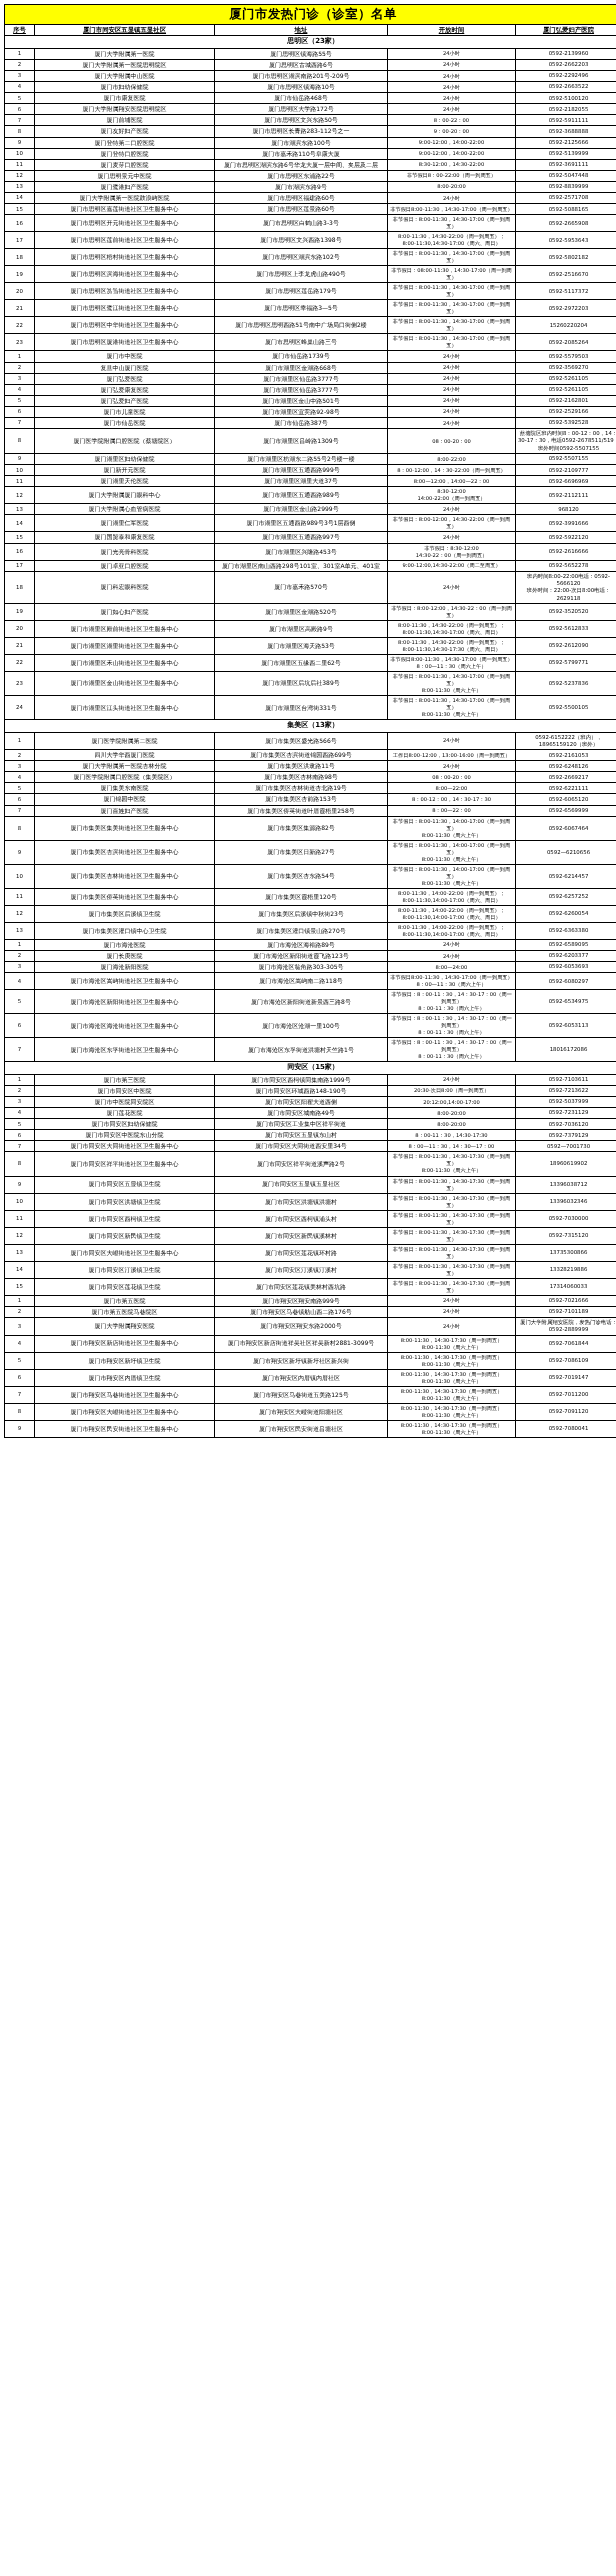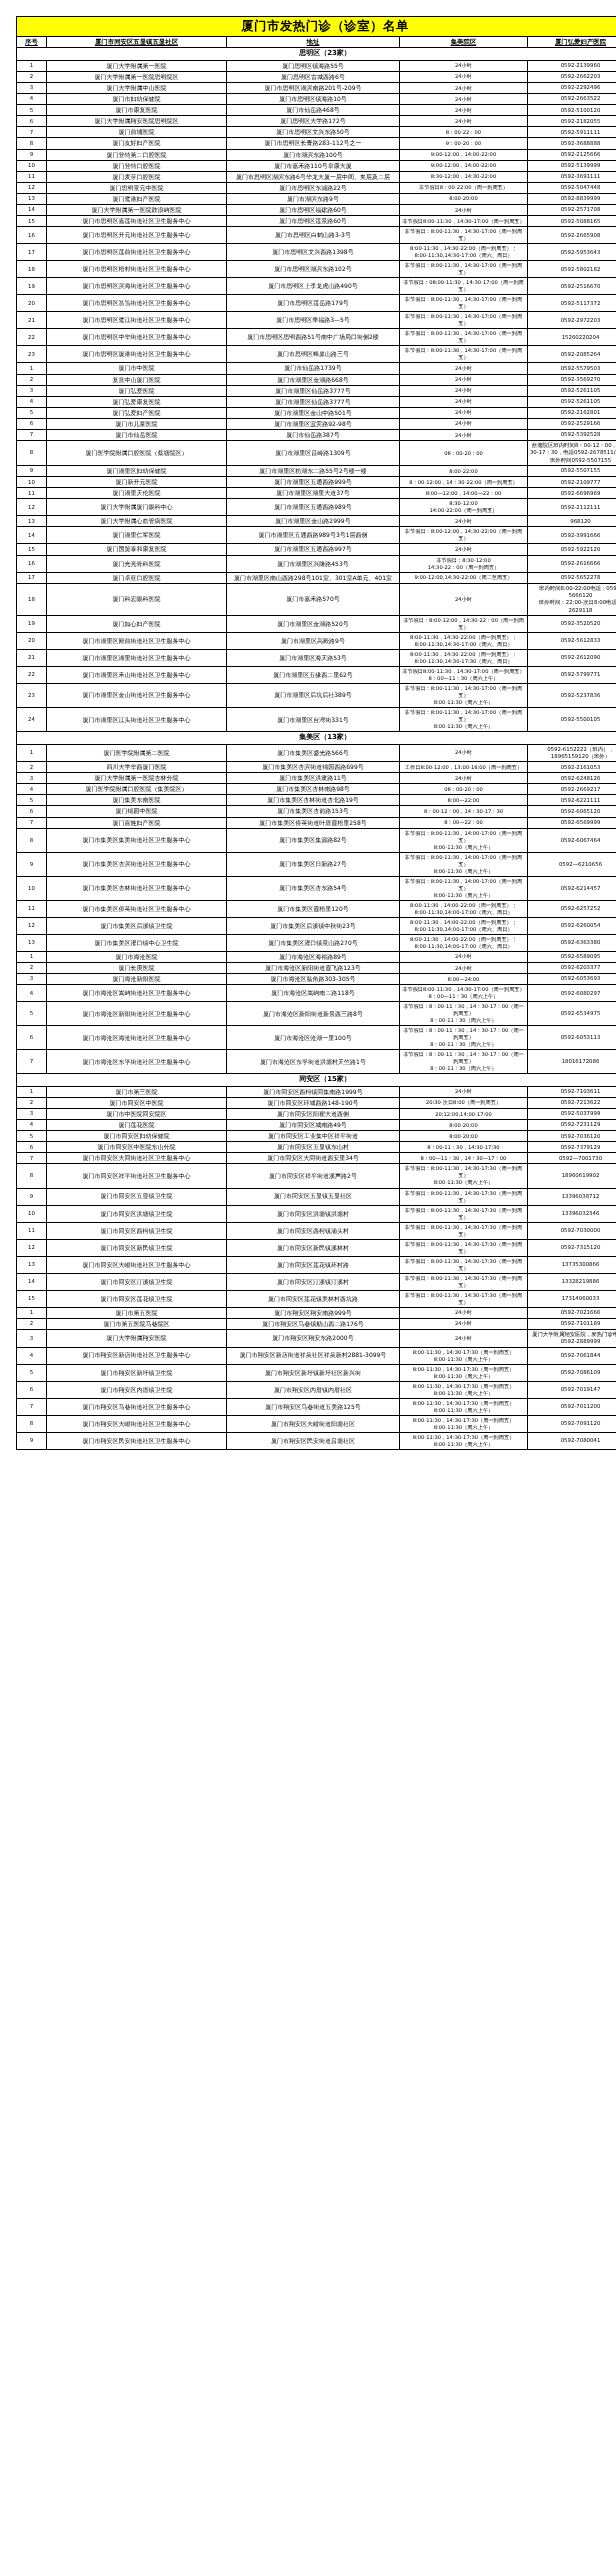--- a/index.html
+++ b/index.html
@@ -1,17 +1,17 @@
 <!DOCTYPE html>
 <html style="font-size:8.2px"><head>
 <meta charset="utf-8">
 <style>
   html,body{margin:0;padding:0;background:#fff;}
   body{font-family:"DejaVu Sans","Liberation Sans",sans-serif;color:#000;}
-  .page{width:519px;margin:16px;padding:0;box-sizing:border-box;}
+  .page{width:519px;margin:4px;padding:0;box-sizing:border-box;}
   table.sheet{width:617px;border-collapse:collapse;table-layout:fixed;}
   table.sheet td{border:0.5px solid #000;padding:1px 1.5px;vertical-align:middle;text-align:center;line-height:1.35;}
   .c0{width:30px;}
   .c1{width:180px;}
   .c2{width:173px;}
   .c3{width:128px;}
   .c4{width:106px;}
   td.title{background:#ffff00;font-size:12.4px;font-weight:bold;letter-spacing:0.5px;padding:4.6px 0 5.7px 0;}
   td.colhead{font-size:6.4px;font-weight:bold;padding:4.6px 1px;text-decoration:underline;}
   td.section{font-size:7px;font-weight:bold;padding:3.6px 0;}
@@ -35,21 +35,21 @@
         <col class="c4">
     </colgroup>
     <tbody id="table-body">
         <tr>
           <td class="title" colspan="5">厦门市发热门诊（诊室）名单</td>
         </tr>
         <tr>
           <td class="colhead">序号</td>
           <td class="colhead">厦门市同安区五显镇五显社区</td>
           <td class="colhead">地址</td>
-          <td class="colhead">集美院区</td>
+          <td class="colhead">开放时间</td>
           <td class="colhead">厦门弘爱妇产医院</td>
         </tr>
         <tr>
           <td class="section" colspan="5">思明区（23家）</td>
         </tr>
         <tr>
           <td class="num wrapcell">1</td>
           <td class="name wrapcell">厦门大学附属第一医院</td>
           <td class="addr wrapcell">厦门思明区镇海路55号</td>
           <td class="time wrapcell">24小时</td>

